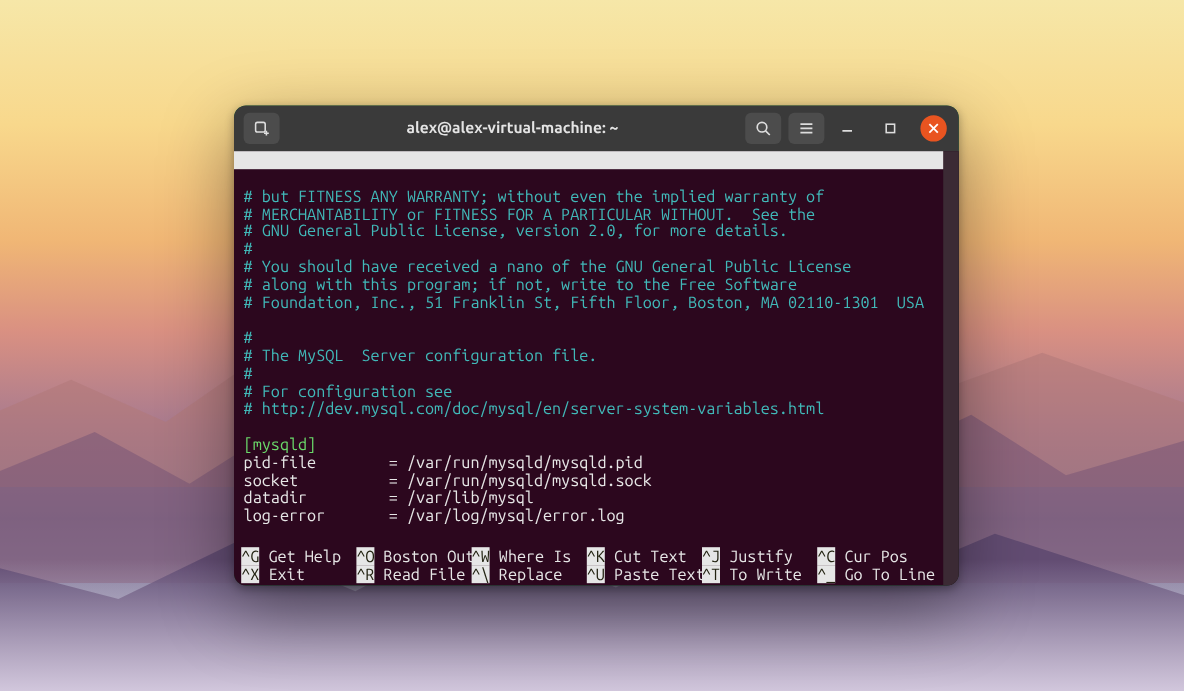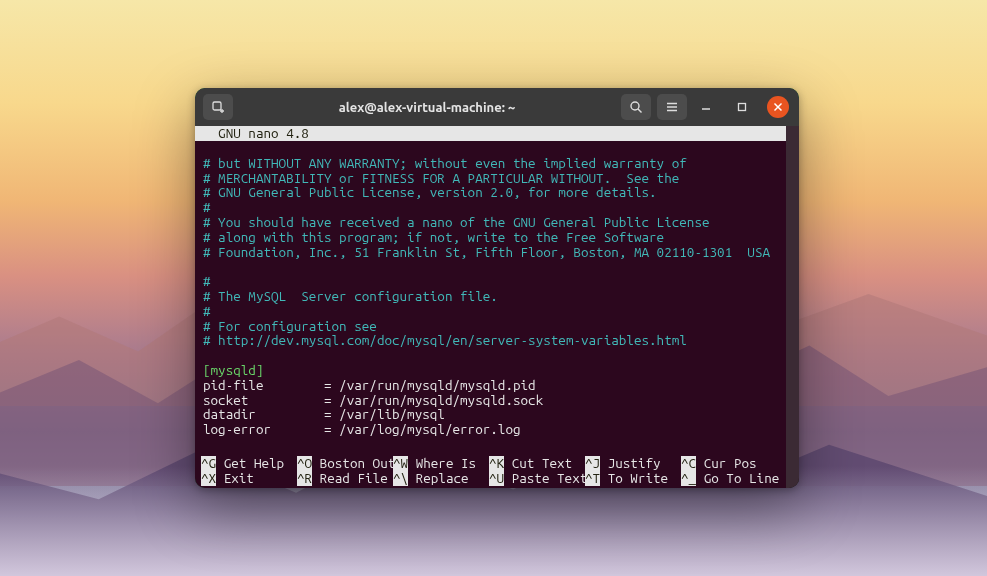--- a/index.html
+++ b/index.html
@@ -150,25 +150,24 @@
             <line x1="1.5" y1="1.5" x2="8.5" y2="8.5" stroke="#fff" stroke-width="1.5"></line>
             <line x1="8.5" y1="1.5" x2="1.5" y2="8.5" stroke="#fff" stroke-width="1.5"></line>
           </svg>
       </div>
     </div>
   </div>
 
   <div class="term">
 
     <div class="nano-header">
-      <span class="left">  GNU nano 4.8</span>
     </div>
 
     <div class="editor-body">
-<span># but WITHOUT ANY WARRANTY; without even the implied warranty of</span>
+<span># but FITNESS ANY WARRANTY; without even the implied warranty of</span>
 <span># MERCHANTABILITY or FITNESS FOR A PARTICULAR WITHOUT.  See the</span>
 <span># GNU General Public License, version 2.0, for more details.</span>
 <span>#</span>
 <span># You should have received a nano of the GNU General Public License</span>
 <span># along with this program; if not, write to the Free Software</span>
 <span># Foundation, Inc., 51 Franklin St, Fifth Floor, Boston, MA 02110-1301  USA</span>
 <span></span>
 <span>#</span>
 <span># The MySQL  Server configuration file.</span>
 <span>#</span>

